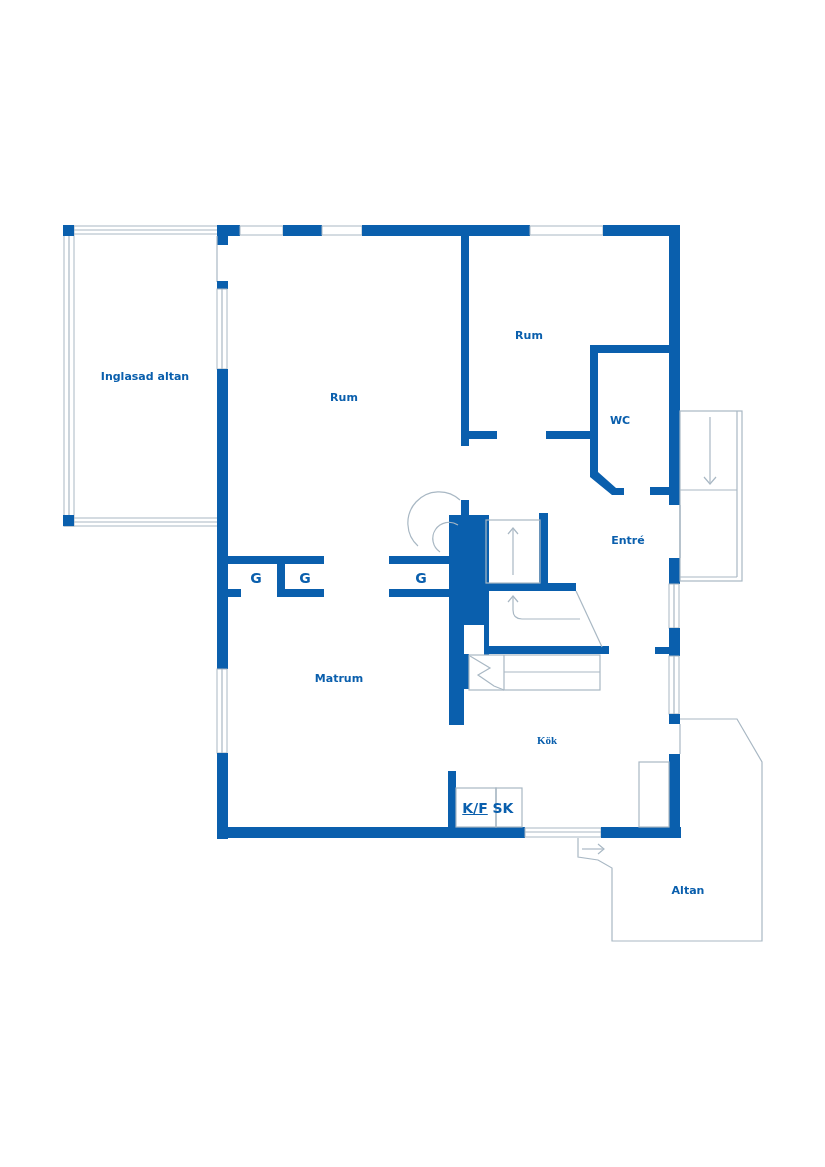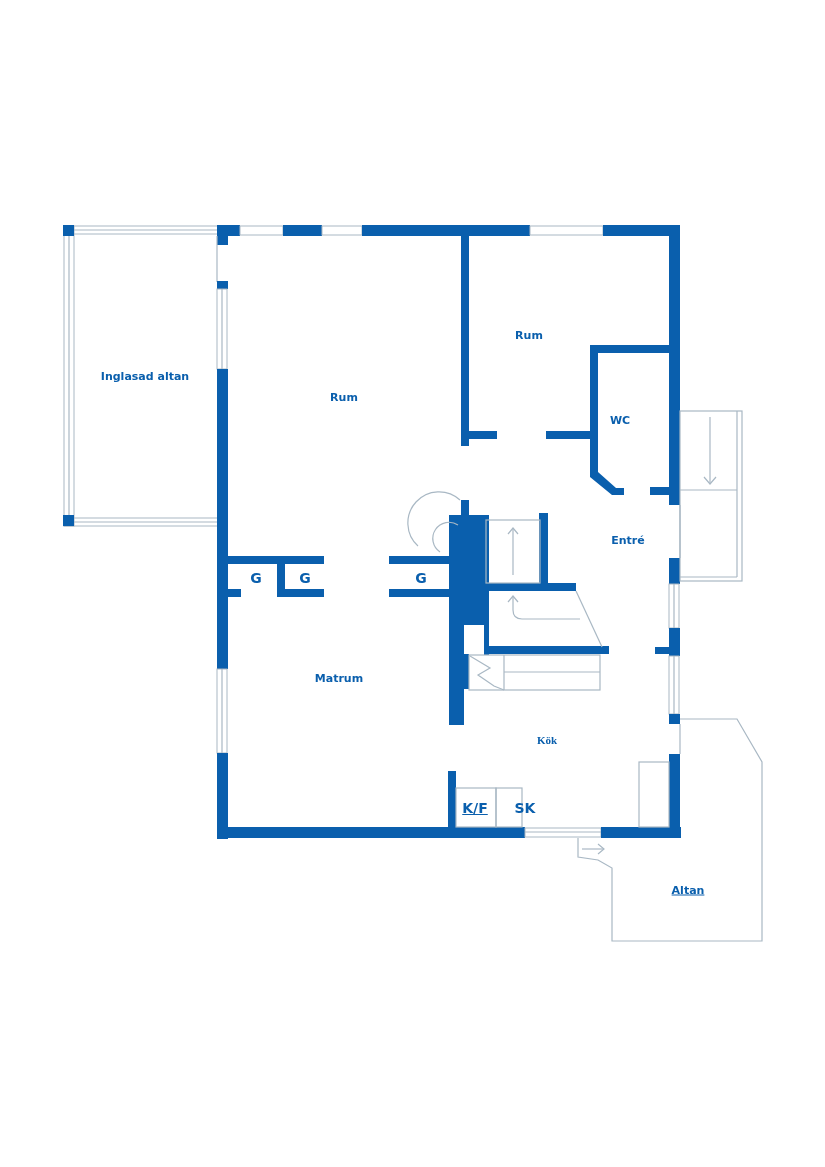--- a/index.html
+++ b/index.html
@@ -141,20 +141,20 @@
   </g>
 </svg>
 
 <div class="lbl" style="left:145px;top:376px;">Inglasad altan</div>
 <div class="lbl" style="left:344px;top:397px;">Rum</div>
 <div class="lbl" style="left:529px;top:335px;">Rum</div>
 <div class="lbl" style="left:620px;top:420px;">WC</div>
 <div class="lbl" style="left:608px;top:540px;margin-left:20px;">Entré</div>
 <div class="lbl" style="left:339px;top:678px;">Matrum</div>
 <div class="lbl" style="left:547px;top:740px;font-family:Liberation Serif, serif;">Kök</div>
-<div class="lbl" style="left:688px;top:890px;text-decoration:underline;">Altan</div>
+<div class="lbl" style="left:688px;top:890px;">Altan</div>
 
 <div class="lbl small" style="left:256px;top:578px;">G</div>
 <div class="lbl small" style="left:305px;top:578px;">G</div>
 <div class="lbl small" style="left:421px;top:578px;">G</div>
 
 <div class="lbl small" style="left:475px;top:808px;text-decoration:underline;">K/F</div>
-<div class="lbl small" style="left:525px;top:808px;">SK</div>
+<div class="lbl small" style="left:503px;top:808px;">SK</div>
 
 </body></html>

